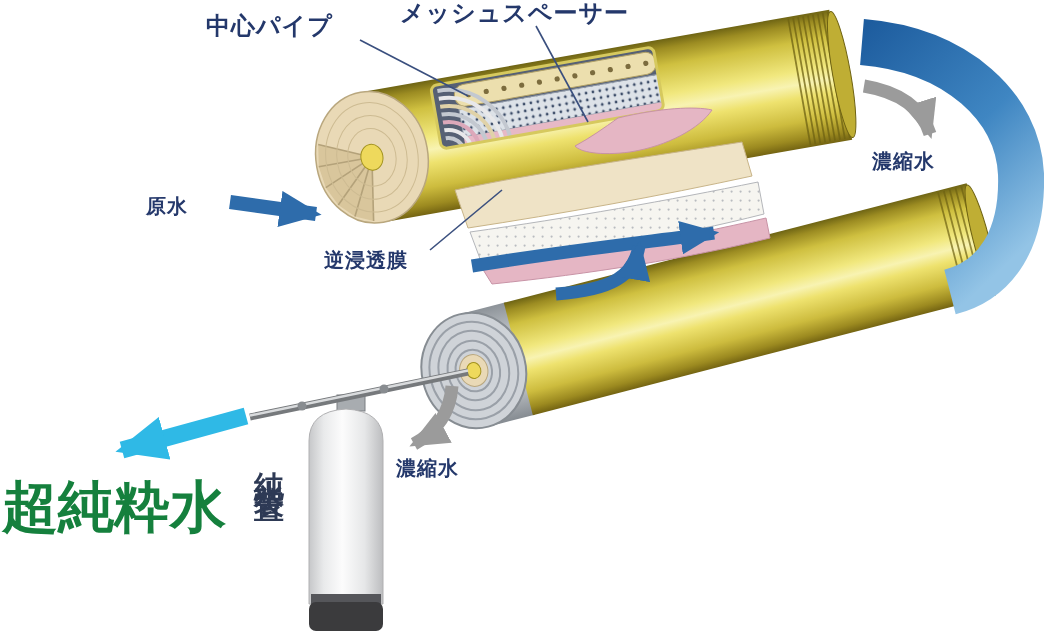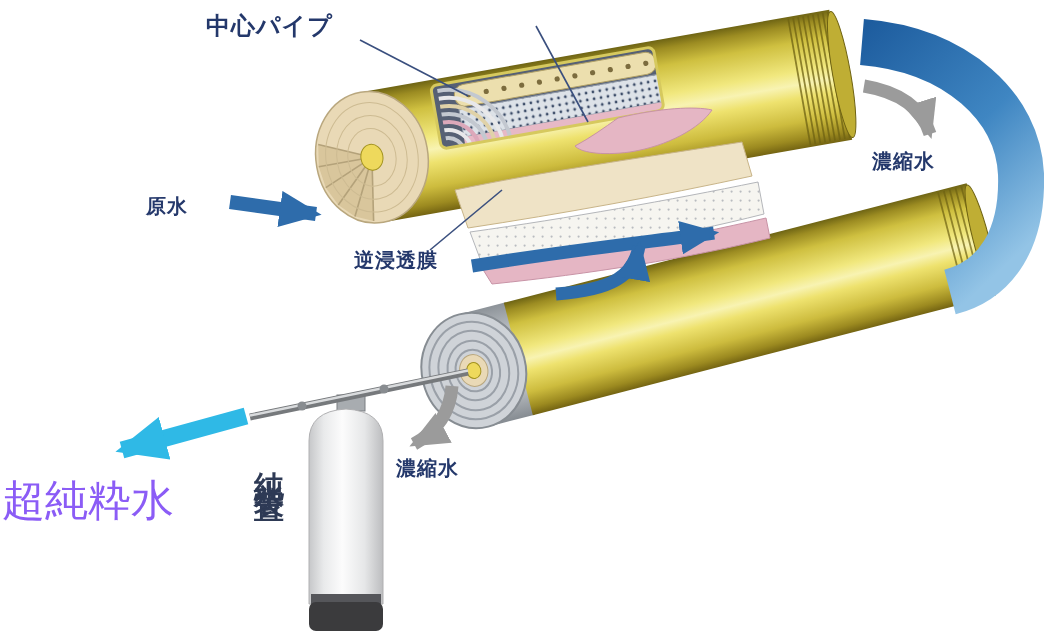--- a/index.html
+++ b/index.html
@@ -6,21 +6,21 @@
   .stage{
     position:relative;width:1044px;height:631px;background:#ffffff;overflow:hidden;
     font-family:"DejaVu Sans","Liberation Sans",sans-serif;
   }
   .stage svg{position:absolute;left:0;top:0;}
   .lbl{
     position:absolute;color:#24386b;font-size:20px;font-weight:600;
     letter-spacing:1px;white-space:nowrap;line-height:1;
   }
   .lbl.top{font-size:24px;}
-  .lbl.big{font-size:43px;font-weight:400;color:#8b5cf6;letter-spacing:0px;}
+  .lbl.big{font-size:56px;font-weight:700;color:#15803d;letter-spacing:0px;}
   .lbl.vert{
     writing-mode:vertical-rl;text-orientation:upright;
     font-size:30px;letter-spacing:7px;color:#2e3a55;font-weight:600;
   }
 </style>
 </head>
 <body>
 
 <div class="stage">
 
@@ -198,20 +198,21 @@
   <path d="M246,416 L122,450" fill="none" stroke="#2fb9e6" stroke-width="17" marker-end="url(#mCyan)"></path>
 
   <g stroke="#3a4f7e" stroke-width="1.6">
     <line x1="360" y1="40" x2="468" y2="96"></line>
     <line x1="536" y1="26" x2="588" y2="122"></line>
     <line x1="430" y1="250" x2="502" y2="190"></line>
   </g>
 </svg>
 
 <div class="lbl top" style="left:206px;top:14px">中心パイプ</div>
+<div class="lbl top" style="left:400px;top:1px">メッシュスペーサー</div>
 <div class="lbl" style="left:146px;top:196px">原水</div>
-<div class="lbl" style="left:354px;top:250px">逆浸透膜</div>
+<div class="lbl" style="left:324px;top:250px">逆浸透膜</div>
 <div class="lbl" style="left:872px;top:151px">濃縮水</div>
 <div class="lbl" style="left:396px;top:458px">濃縮水</div>
 <div class="lbl big" style="left:2px;top:479px">超純粋水</div>
 <div class="lbl vert" style="left:254px;top:448px">純水装置</div>
 
 </div>
 
 </body></html>

